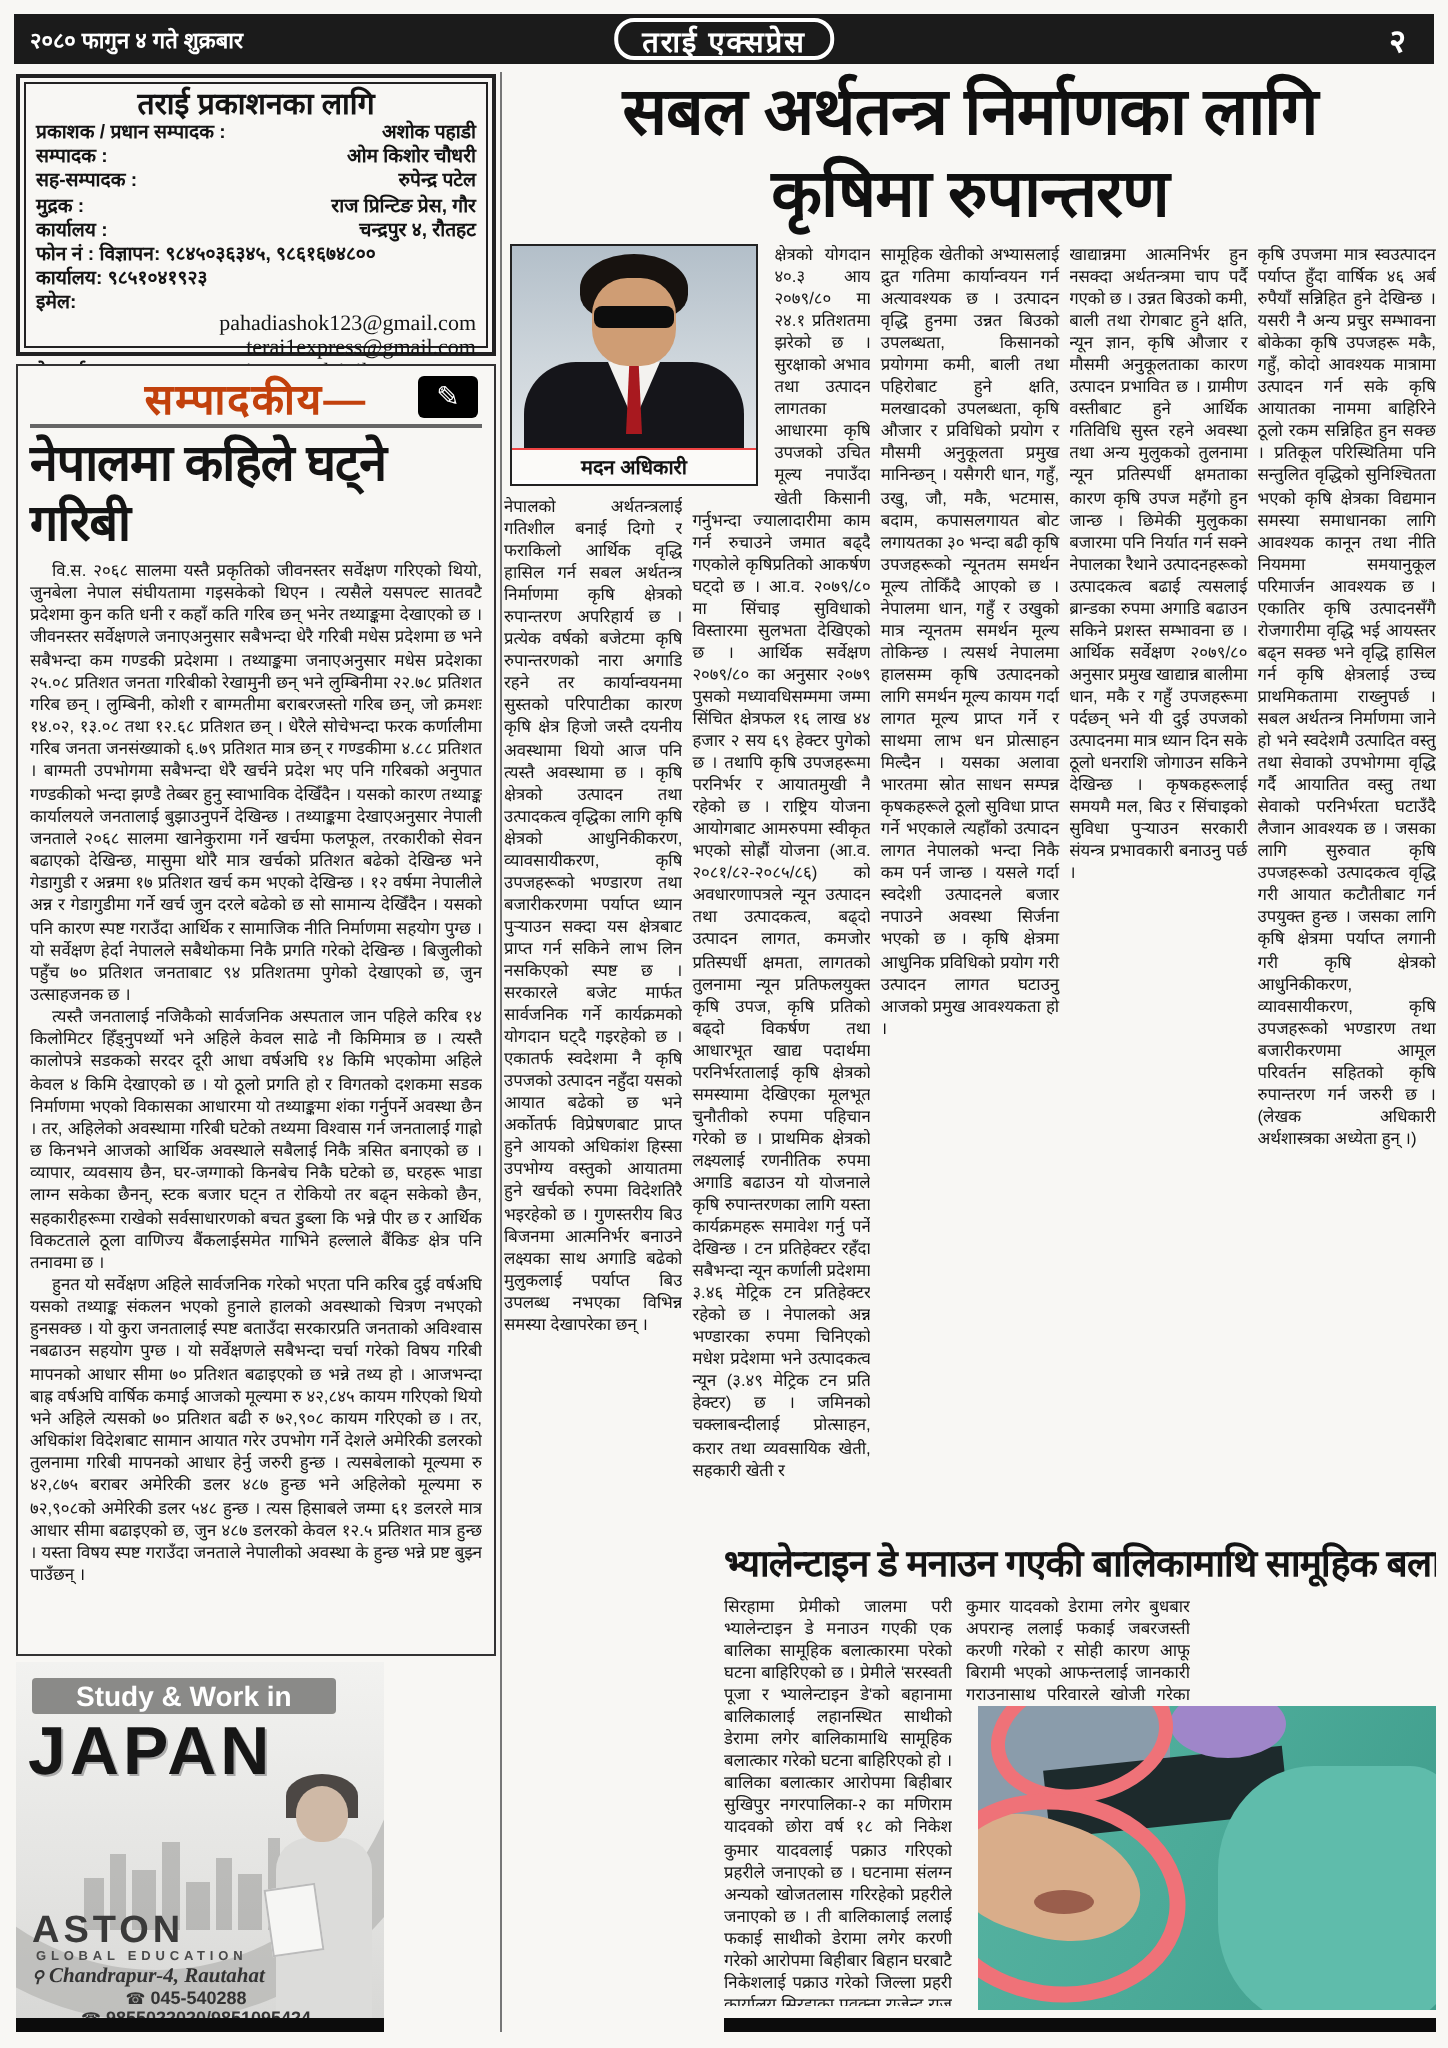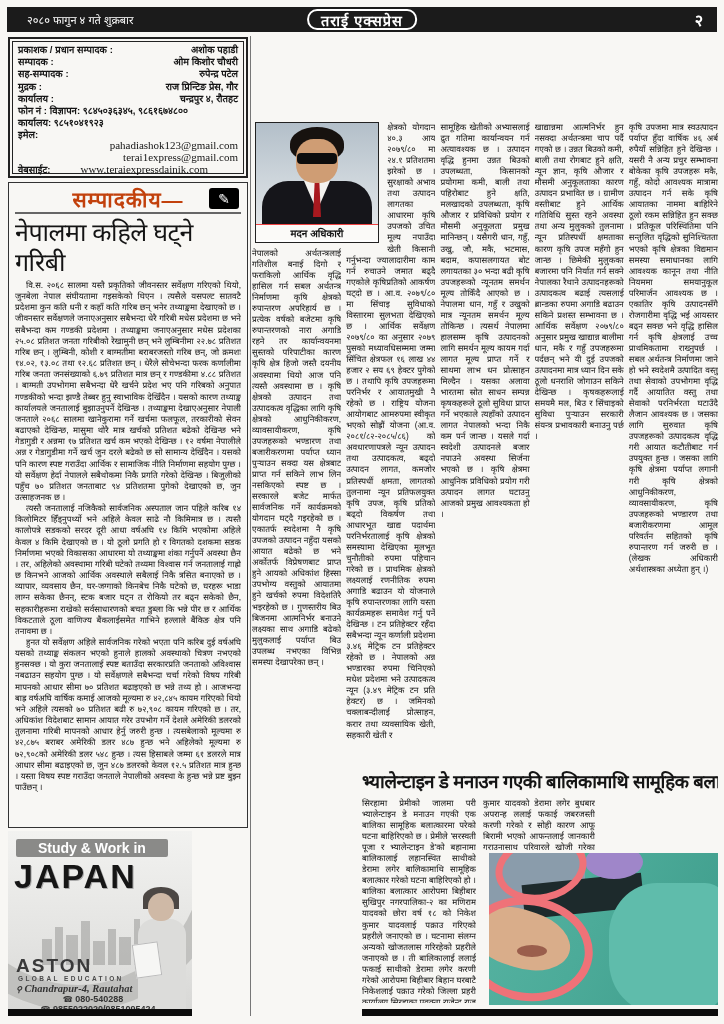--- a/index.html
+++ b/index.html
@@ -5,21 +5,21 @@
   * { margin:0; padding:0; box-sizing:border-box; }
   html,body { background:#888; }
   .page {
     position:relative; width:724px; height:1024px; margin:0 auto;
     background:#f8f7f4; overflow:hidden;
     font-family:"Liberation Sans","DejaVu Sans",sans-serif; color:#141414;
   }
   
   .topbar { position:absolute; left:7px; top:7px; width:710px; height:25px;
     background:#1b1b1b; display:flex; align-items:center; color:#fff; }
-  .topbar-date { position:absolute; left:20px; font-size:11px; font-weight:normal; }
+  .topbar-date { position:absolute; left:8px; font-size:11px; font-weight:bold; }
   .masthead-box { position:absolute; left:50%; transform:translateX(-50%);
     border:2px solid #fff; border-radius:10px; padding:0 12px; height:21px;
     display:flex; align-items:center; font-size:14.5px; font-weight:bold; letter-spacing:1px; }
   .topbar-page { position:absolute; right:14px; font-size:16px; font-weight:bold; }
   
   .vrule { position:absolute; left:250px; top:36px; width:1px; height:980px; background:#777; }
   .pubbox { position:absolute; left:8px; top:37px; width:240px; height:141px;
     border:2px solid #222; padding:2px; }
   .pubbox-inner { border:1px solid #222; width:100%; height:100%; padding:2px 5px 0 5px; }
   .pub-title { text-align:center; font-size:15px; font-weight:bold; line-height:17px; }
@@ -30,21 +30,21 @@
   .pub-web { display:flex; font-size:9.6px; line-height:13px; }
   .pub-web-val { flex:1; text-align:center; font-family:"Liberation Serif","DejaVu Serif",serif; font-size:11px; }
   
   .edbox { position:absolute; left:8px; top:182px; width:240px; height:646px;
     border:1.5px solid #333; padding:3px 6px 2px 6px; background:#f8f7f4; }
   .ed-header { position:relative; height:28px; border-bottom:2px solid #666;
     display:flex; align-items:center; justify-content:center; }
   .ed-header-label { font-size:21px; font-weight:bold; color:#c2410c; letter-spacing:1px; }
   .pen-icon { position:absolute; right:2px; top:2px; width:30px; height:21px; background:#000;
     border-radius:3px; color:#fff; font-size:14px; display:flex; align-items:center; justify-content:center; }
-  .ed-headline { font-size:25px; font-weight:400; letter-spacing:-0.5px; line-height:30px; margin:3px 0 3px 0; }
+  .ed-headline { font-size:25px; font-weight:700; letter-spacing:-0.5px; line-height:30px; margin:3px 0 3px 0; }
   .ed-body { font-size:8.4px; line-height:11.15px; text-align:justify; height:538px; overflow:hidden; }
   .ed-body p { text-indent:11px; }
   
   .ad { position:absolute; left:8px; top:831px; width:184px; height:185px;
     background:linear-gradient(180deg,#f2f2f0 0%,#e4e4e2 60%,#d8d8d6 100%); overflow:hidden; border-bottom:7px solid #0c0c0c; }
   .ad-swoosh { position:absolute; left:-80px; top:-120px; width:300px; height:300px; border-radius:50%;
     border:26px solid #b9b9b7; opacity:.8; }
   .ad-skyline { position:absolute; left:34px; top:88px; width:120px; height:46px; opacity:.55; }
   .ad-skyline div { position:absolute; bottom:0; background:#9a9a98; }
   .ad-study { position:absolute; left:8px; top:8px; font-size:14px; color:#fff; font-weight:bold;
@@ -121,20 +121,21 @@
   <div class="topbar">
     <div class="topbar-date">२०८० फागुन ४ गते शुक्रबार</div>
     <div class="masthead-box">तराई एक्सप्रेस</div>
     <div class="topbar-page">२</div>
   </div>
 
   <div class="vrule"></div>
 
   <div class="pubbox">
     <div class="pubbox-inner">
+      <div class="pub-title">तराई प्रकाशनका लागि</div>
       <div class="pub-row">
         <span>प्रकाशक / प्रधान सम्पादक :</span>
         <span>अशोक पहाडी</span>
       </div>
       <div class="pub-row">
         <span>सम्पादक :</span>
         <span>ओम किशोर चौधरी</span>
       </div>
       <div class="pub-row">
         <span>सह-सम्पादक :</span>
@@ -199,28 +200,32 @@
     <div class="ad-study">Study &amp; Work in</div>
     <div class="ad-japan">JAPAN</div>
     <div class="ad-brand">ASTON</div>
     <div class="ad-brand-sub">GLOBAL EDUCATION</div>
     <div class="ad-addr">
       <span class="tiny-icon">⚲</span>
       <span>Chandrapur-4, Rautahat</span>
     </div>
     <div class="ad-phone">
       <span class="tiny-icon">☎</span>
-      <span>080-540288</span>
+      <span>045-540288</span>
     </div>
     <div class="ad-mobile">
       <span class="tiny-icon">☎</span>
       <span>9855022020/9851095424</span>
     </div>
   </div>
 
+  <div class="main-headline">
+    <div class="l1">सबल अर्थतन्त्र निर्माणका लागि</div>
+    <div class="l2">कृषिमा रुपान्तरण</div>
+  </div>
 
   <div class="maincols">
     <div class="mcol c1">
       <div class="c1spacer"></div>
       <span>नेपालको अर्थतन्त्रलाई गतिशील बनाई दिगो र फराकिलो आर्थिक वृद्धि हासिल गर्न सबल अर्थतन्त्र निर्माणमा कृषि क्षेत्रको रुपान्तरण अपरिहार्य छ । प्रत्येक वर्षको बजेटमा कृषि रुपान्तरणको नारा अगाडि रहने तर कार्यान्वयनमा सुस्तको परिपाटीका कारण कृषि क्षेत्र हिजो जस्तै दयनीय अवस्थामा थियो आज पनि त्यस्तै अवस्थामा छ । कृषि क्षेत्रको उत्पादन तथा उत्पादकत्व वृद्धिका लागि कृषि क्षेत्रको आधुनिकीकरण, व्यावसायीकरण, कृषि उपजहरूको भण्डारण तथा बजारीकरणमा पर्याप्त ध्यान पुर्‍याउन सक्दा यस क्षेत्रबाट प्राप्त गर्न सकिने लाभ लिन नसकिएको स्पष्ट छ । सरकारले बजेट मार्फत सार्वजनिक गर्ने कार्यक्रमको योगदान घट्दै गइरहेको छ । एकातर्फ स्वदेशमा नै कृषि उपजको उत्पादन नहुँदा यसको आयात बढेको छ भने अर्कोतर्फ विप्रेषणबाट प्राप्त हुने आयको अधिकांश हिस्सा उपभोग्य वस्तुको आयातमा हुने खर्चको रुपमा विदेशतिरै भइरहेको छ । गुणस्तरीय बिउ बिजनमा आत्मनिर्भर बनाउने लक्ष्यका साथ अगाडि बढेको मुलुकलाई पर्याप्त बिउ उपलब्ध नभएका विभिन्न समस्या देखापरेका छन् ।</span>
     </div>
     <div class="mcol rest">
       <div class="wrapspacer"></div>
       <span>क्षेत्रको योगदान ४०.३ आय २०७९/८० मा २४.१ प्रतिशतमा झरेको छ । सुरक्षाको अभाव तथा उत्पादन लागतका आधारमा कृषि उपजको उचित मूल्य नपाउँदा खेती किसानी गर्नुभन्दा ज्यालादारीमा काम गर्न रुचाउने जमात बढ्दै गएकोले कृषिप्रतिको आकर्षण घट्दो छ । आ.व. २०७९/८० मा सिंचाइ सुविधाको विस्तारमा सुलभता देखिएको छ । आर्थिक सर्वेक्षण २०७९/८० का अनुसार २०७९ पुसको मध्यावधिसम्ममा जम्मा सिंचित क्षेत्रफल १६ लाख ४४ हजार २ सय ६९ हेक्टर पुगेको छ । तथापि कृषि उपजहरूमा परनिर्भर र आयातमुखी नै रहेको छ । राष्ट्रिय योजना आयोगबाट आमरुपमा स्वीकृत भएको सोह्रौं योजना (आ.व. २०८१/८२-२०८५/८६) को अवधारणापत्रले न्यून उत्पादन तथा उत्पादकत्व, बढ्दो उत्पादन लागत, कमजोर प्रतिस्पर्धी क्षमता, लागतको तुलनामा न्यून प्रतिफलयुक्त कृषि उपज, कृषि प्रतिको बढ्दो विकर्षण तथा आधारभूत खाद्य पदार्थमा परनिर्भरतालाई कृषि क्षेत्रको समस्यामा देखिएका मूलभूत चुनौतीको रुपमा पहिचान गरेको छ । प्राथमिक क्षेत्रको लक्ष्यलाई रणनीतिक रुपमा अगाडि बढाउन यो योजनाले कृषि रुपान्तरणका लागि यस्ता कार्यक्रमहरू समावेश गर्नु पर्ने देखिन्छ । टन प्रतिहेक्टर रहँदा सबैभन्दा न्यून कर्णाली प्रदेशमा ३.४६ मेट्रिक टन प्रतिहेक्टर रहेको छ । नेपालको अन्न भण्डारका रुपमा चिनिएको मधेश प्रदेशमा भने उत्पादकत्व न्यून (३.४९ मेट्रिक टन प्रति हेक्टर) छ । जमिनको चक्लाबन्दीलाई प्रोत्साहन, करार तथा व्यवसायिक खेती, सहकारी खेती र</span>
     </div>

